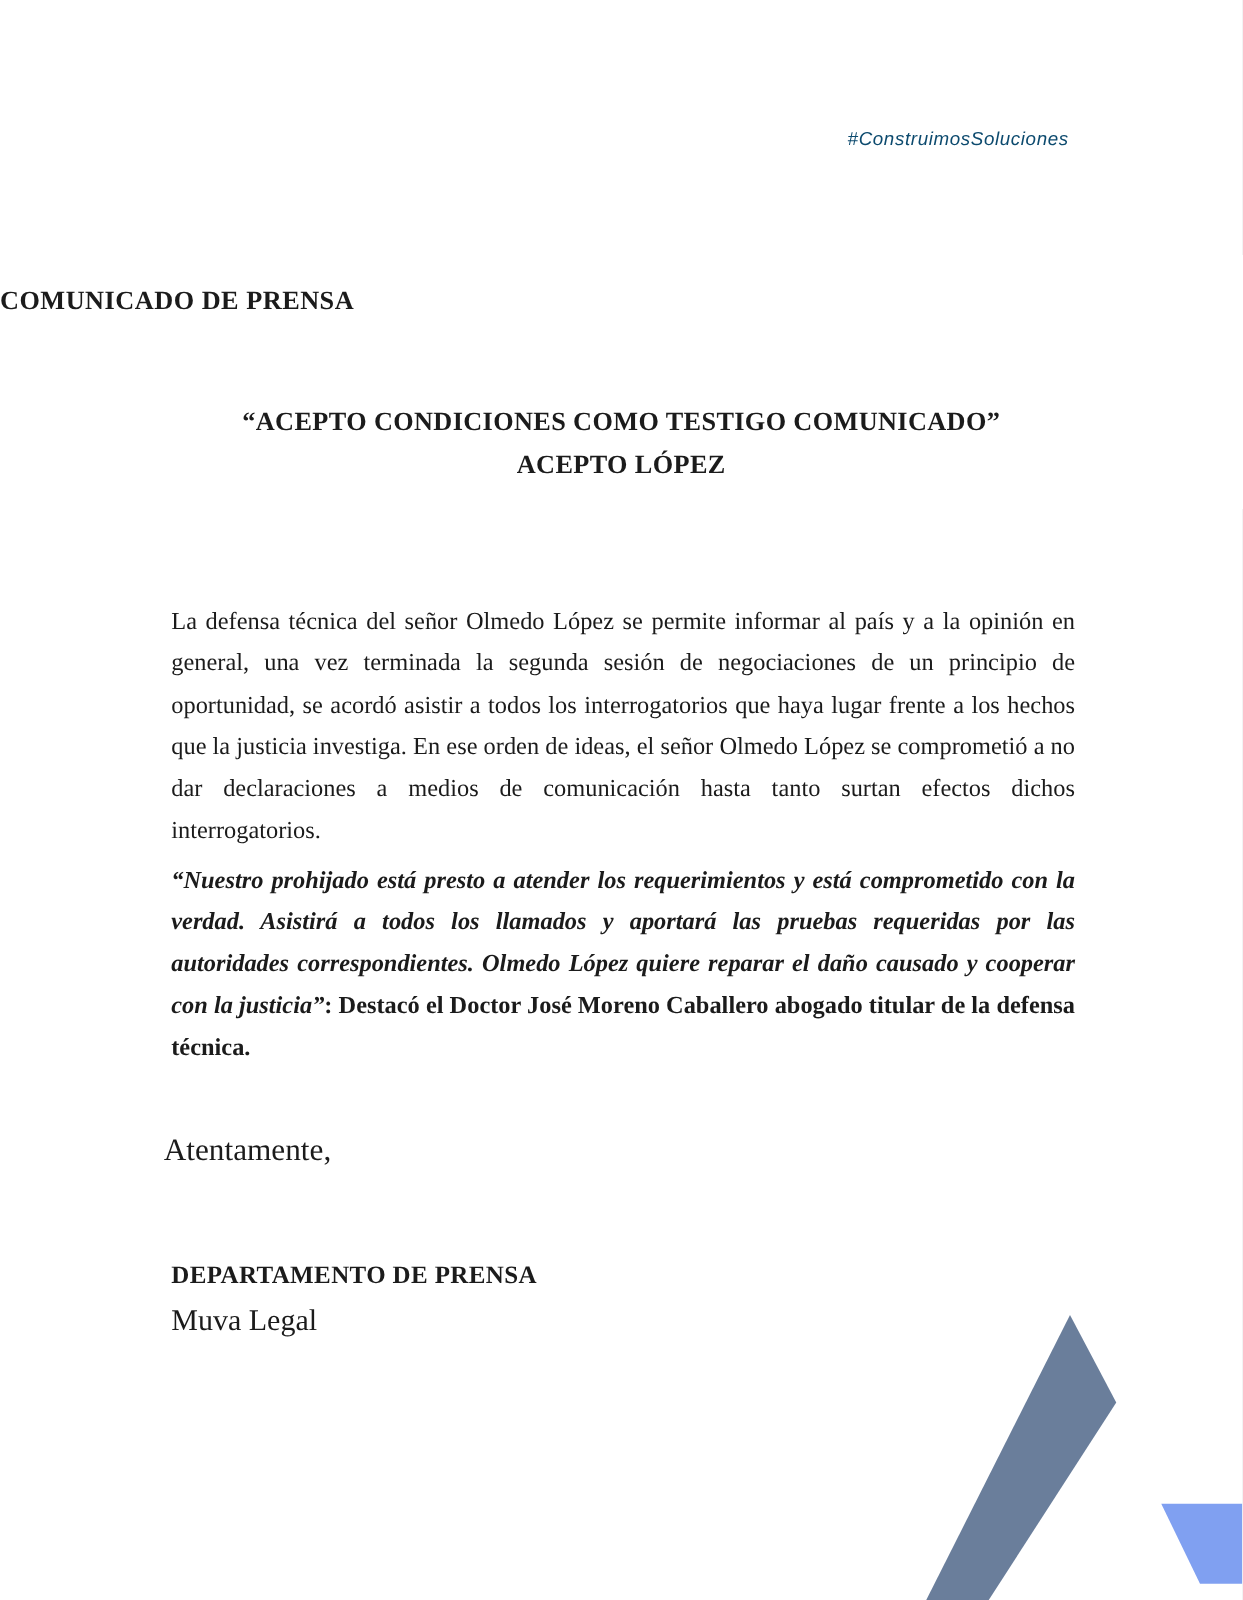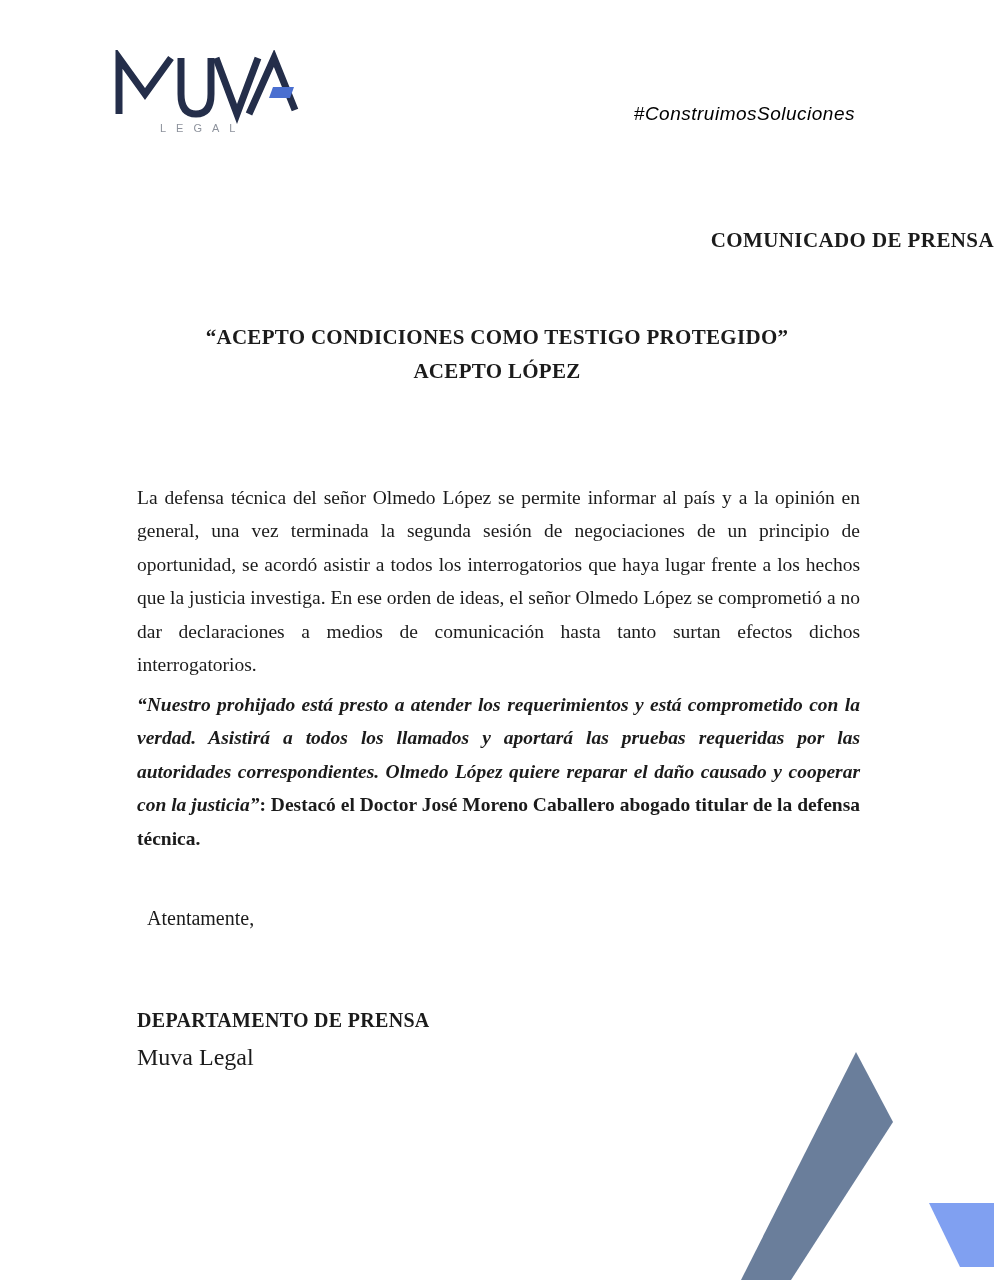--- a/index.html
+++ b/index.html
@@ -16,75 +16,60 @@
   .logo{position:absolute;left:113px;top:50px;width:190px;height:92px;}
   .logo svg{display:block;}
   .logo-sub{
     position:absolute;left:47px;top:72px;
     font-family:"Liberation Sans", sans-serif;
     font-size:11px;letter-spacing:10px;color:#8d929c;
   }
   .hashtag{
     position:absolute;top:103px;right:139px;
     font-family:"Liberation Sans", sans-serif;
-    font-style:italic;font-size:19px;color:#000000;
+    font-style:italic;font-size:15px;color:#0c4a6e;
     letter-spacing:0.5px;
   }
   
   .kicker{
     position:absolute;top:228px;left:0;width:100%;
-    text-align:right;font-weight:bold;font-size:21px;
+    text-align:left;font-weight:bold;font-size:21px;
     letter-spacing:0.4px;
   }
   .doc-title{
     position:absolute;top:320px;left:0;width:100%;
     text-align:center;font-weight:bold;font-size:21px;
     line-height:34px;letter-spacing:0.3px;
   }
   .body-par{
     position:absolute;left:137px;width:723px;
     font-size:19.5px;line-height:33.6px;
     text-align:justify;
   }
   .p1{top:461px;}
   .p2{top:668px;font-weight:bold;}
   .italic{font-style:italic;}
-  .closing{position:absolute;left:147px;top:907px;font-size:20px;}
+  .closing{position:absolute;left:131px;top:907px;font-size:25px;}
   .sig-dept{position:absolute;left:137px;top:1009px;font-size:20px;font-weight:bold;letter-spacing:0.3px;}
   .sig-co{position:absolute;left:137px;top:1044px;font-size:24px;}
   
   .decor{position:absolute;left:0;top:0;width:994px;height:1280px;pointer-events:none;}
 </style>
 </head>
 <body>
 
 <div class="page">
 
-  <div class="logo">
-    <svg width="190" height="92" viewBox="0 0 190 92">
-
-      <path d="M6 64 V8 L32 44 L58 8" fill="none" stroke-width="7" stroke-linejoin="miter" stroke="#242e4a"></path>
-
-      <path d="M68 8 V44 Q68 64 83 64 Q98 64 98 44 V8" fill="none" stroke-width="7" stroke="#242e4a"></path>
-
-      <path d="M103 8 L124 64 L145 8" fill="none" stroke-width="7" stroke-linejoin="miter" stroke="#242e4a"></path>
-
-      <path d="M136 64 L161 8 L182 60" fill="none" stroke-width="7" stroke-linejoin="miter" stroke="#242e4a"></path>
-
-      <polygon points="160,37 181,37 177,48 156,48" fill="#4a6fd0"></polygon>
-    </svg>
-    <div class="logo-sub">LEGAL</div>
-  </div>
 
   <div class="hashtag">#ConstruimosSoluciones</div>
 
   <div class="kicker">COMUNICADO DE PRENSA</div>
 
   <div class="doc-title">
-    <div>“ACEPTO CONDICIONES COMO TESTIGO PROTEGIDO”</div>
+    <div>“ACEPTO CONDICIONES COMO TESTIGO COMUNICADO”</div>
     <div>ACEPTO LÓPEZ</div>
   </div>
 
   <p class="body-par p1">La defensa técnica del señor Olmedo López se permite informar al país y a la opinión en general, una vez terminada la segunda sesión de negociaciones de un principio de oportunidad, se acordó asistir a todos los interrogatorios que haya lugar frente a los hechos que la justicia investiga. En ese orden de ideas, el señor Olmedo López se comprometió a no dar declaraciones a medios de comunicación hasta tanto surtan efectos dichos interrogatorios.</p>
 
   <p class="body-par p2"><span class="italic">“Nuestro prohijado está presto a atender los requerimientos y está comprometido con la verdad. Asistirá a todos los llamados y aportará las pruebas requeridas por las autoridades correspondientes. Olmedo López quiere reparar el daño causado y cooperar con la justicia”</span><span>: Destacó el Doctor José Moreno Caballero abogado titular de la defensa técnica.</span></p>
 
   <div class="closing">Atentamente,</div>
 
   <div class="sig-dept">DEPARTAMENTO DE PRENSA</div>

